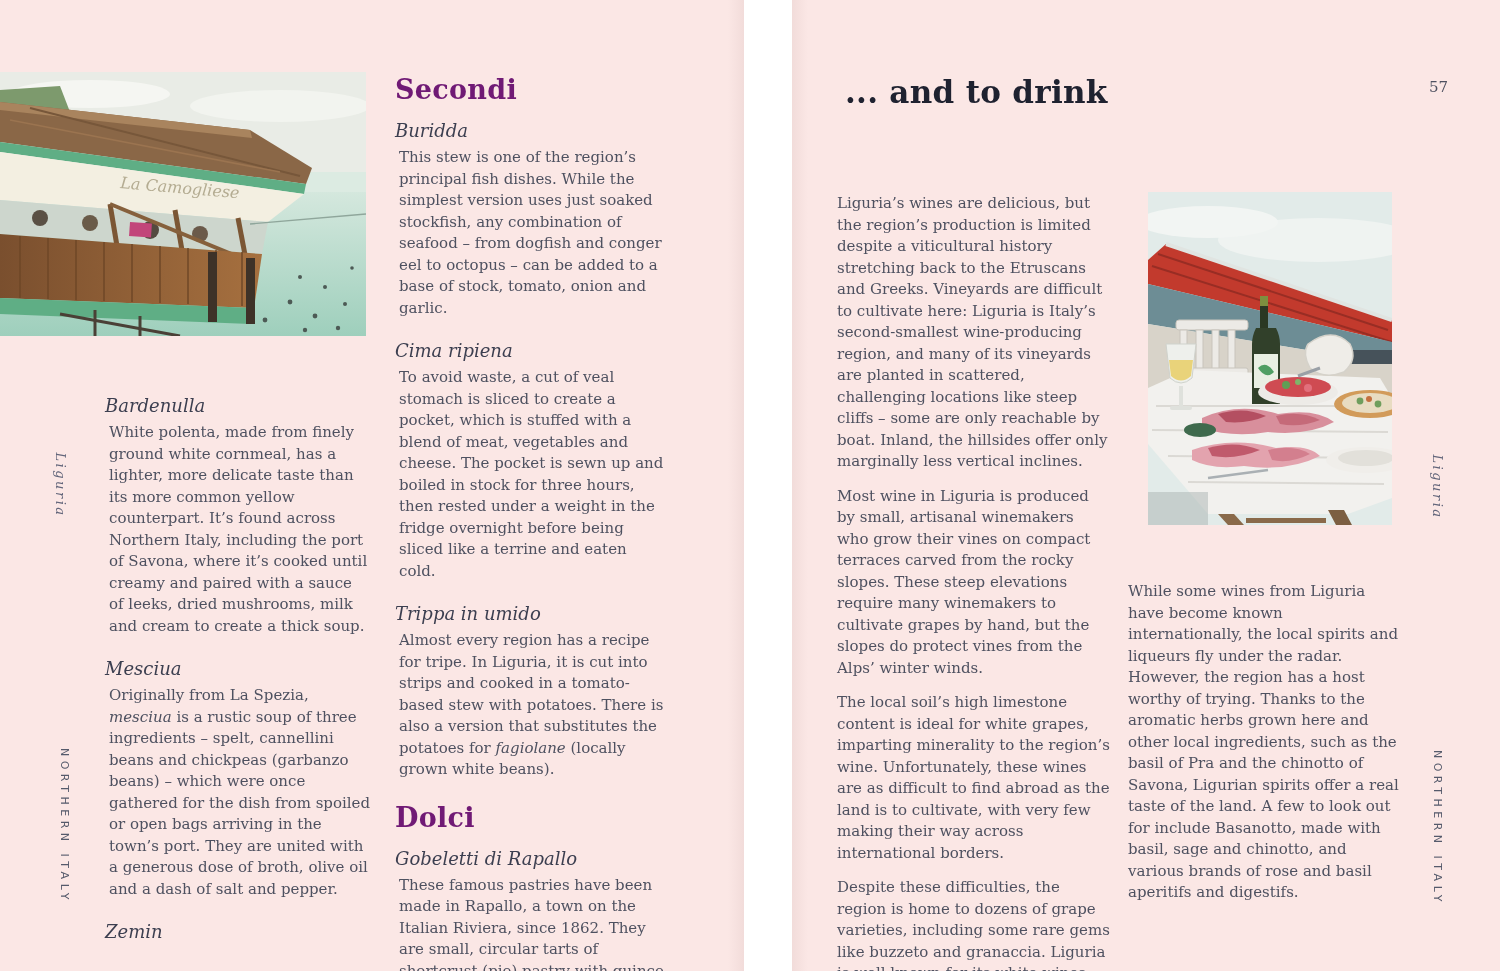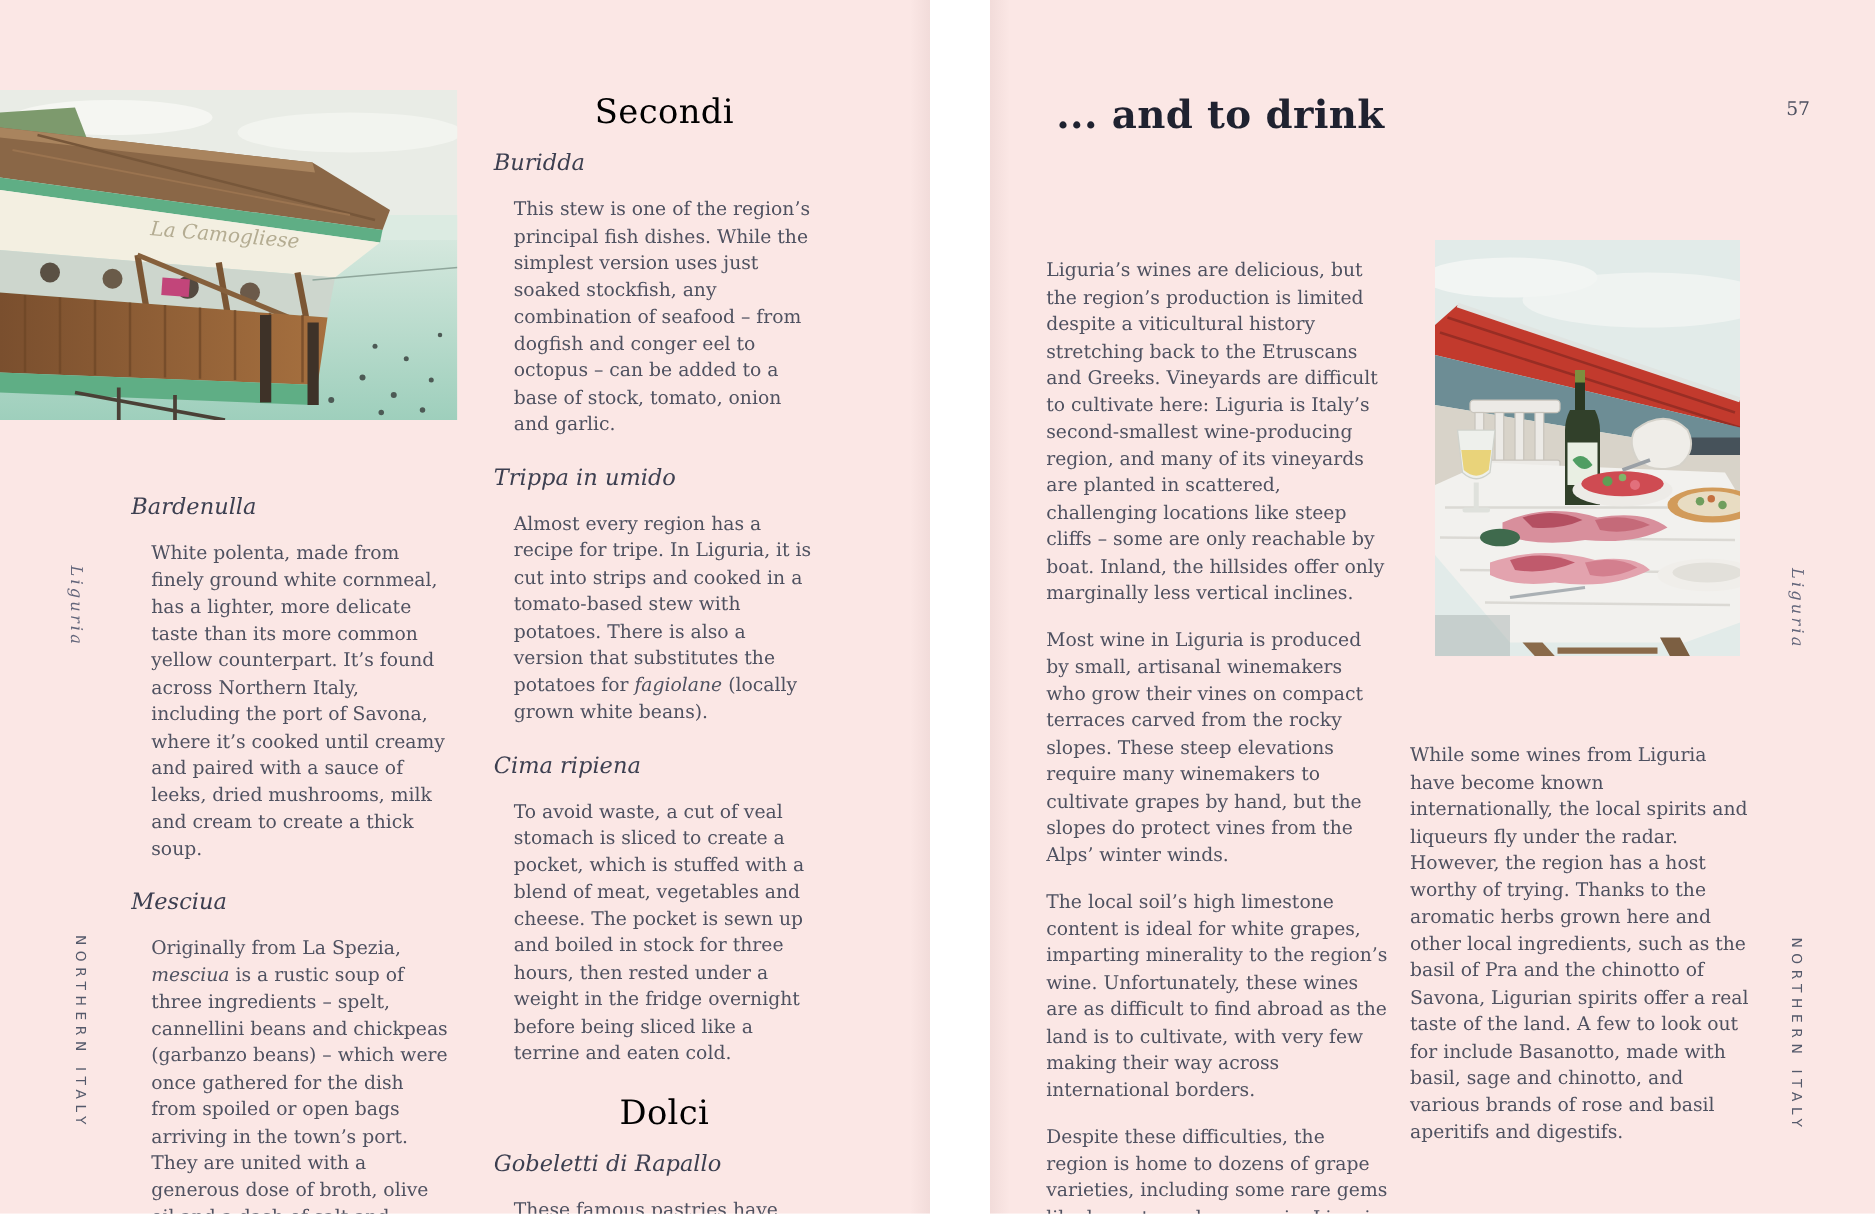--- a/index.html
+++ b/index.html
@@ -11,26 +11,26 @@
   .page{position:absolute;top:0;height:971px;background:#fbe7e5;}
   .page-left{left:0;width:744px;}
   .page-right{left:792px;width:708px;}
   .page-left::after{content:'';position:absolute;right:0;top:0;bottom:0;width:16px;
     background:linear-gradient(to right,rgba(120,70,70,0),rgba(120,70,70,0.07));}
   .page-right::before{content:'';position:absolute;left:0;top:0;bottom:0;width:16px;
     background:linear-gradient(to left,rgba(120,70,70,0),rgba(120,70,70,0.07));}
 
   .body-text{color:#4e5160;font-size:15px;line-height:21.5px;}
   h2.section-head{
-    font-size:27px;font-weight:400;color:#000000;margin:0 0 15px 0;letter-spacing:.3px;text-align:center;
+    font-size:27px;font-weight:700;color:#701a75;margin:0 0 15px 0;letter-spacing:.3px;
   }
   .entry{margin-bottom:21px;}
   .entry-title{font-style:italic;font-size:18px;color:#3c3f50;margin:0 0 6px 0;font-weight:400;}
-  .entry-body{margin:16px;}
-  .para{margin:16px 0 13px 0;}
+  .entry-body{margin:4px;}
+  .para{margin:3px 0 13px 0;}
   em{font-style:italic;}
 
   .photo{position:absolute;overflow:hidden;}
   .photo svg{display:block;}
 
   .col{position:absolute;}
   .left-col1{left:105px;top:395px;width:270px;}
   .left-col2{left:395px;top:74px;width:273px;}
   .dolci-gap{margin-top:36px;}
 
@@ -158,27 +158,27 @@
 
   <div class="col left-col2">
     <h2 class="section-head">Secondi</h2>
 
     <div class="entry">
       <p class="entry-title">Buridda</p>
       <p class="entry-body body-text">This stew is one of the region’s principal fish dishes. While the simplest version uses just soaked stockfish, any combination of seafood – from dogfish and conger eel to octopus – can be added to a base of stock, tomato, onion and garlic.</p>
     </div>
 
     <div class="entry">
+      <p class="entry-title">Cima ripiena</p>
+      <p class="entry-body body-text">To avoid waste, a cut of veal stomach is sliced to create a pocket, which is stuffed with a blend of meat, vegetables and cheese. The pocket is sewn up and boiled in stock for three hours, then rested under a weight in the fridge overnight before being sliced like a terrine and eaten cold.</p>
+    </div>
+
+    <div class="entry">
       <p class="entry-title">Trippa in umido</p>
       <p class="entry-body body-text"><span>Almost every region has a recipe for tripe. In Liguria, it is cut into strips and cooked in a tomato-based stew with potatoes. There is also a version that substitutes the potatoes for </span><em>fagiolane</em><span> (locally grown white beans).</span></p>
-    </div>
-
-    <div class="entry">
-      <p class="entry-title">Cima ripiena</p>
-      <p class="entry-body body-text">To avoid waste, a cut of veal stomach is sliced to create a pocket, which is stuffed with a blend of meat, vegetables and cheese. The pocket is sewn up and boiled in stock for three hours, then rested under a weight in the fridge overnight before being sliced like a terrine and eaten cold.</p>
     </div>
 
     <h2 class="section-head dolci-gap">Dolci</h2>
 
     <div class="entry">
       <p class="entry-title">Gobeletti di Rapallo</p>
       <p class="entry-body body-text"><span>These famous pastries have been made in Rapallo, a town on the Italian Riviera, since 1862. They are small, circular tarts of shortcrust (pie) pastry with quince jam hidden inside. Other towns make similar gobeletti (or </span></p>
     </div>
 
   </div>

